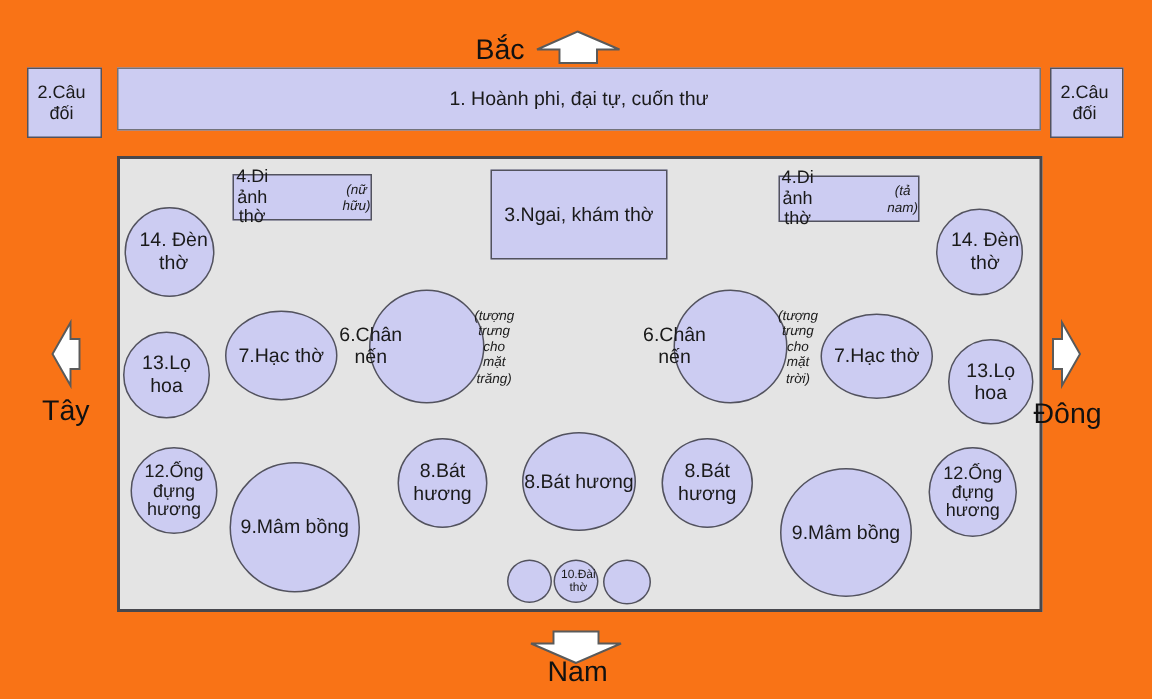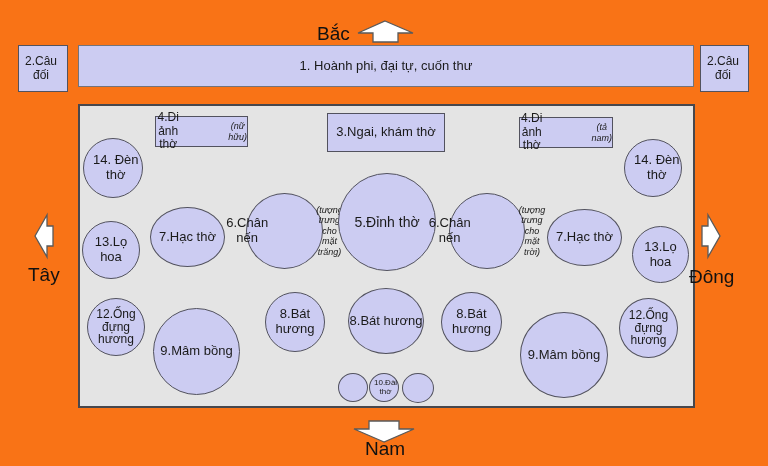--- a/index.html
+++ b/index.html
@@ -66,39 +66,38 @@
     <svg width="62" height="23" viewBox="0 0 62 23">
       <polygon points="31,22 1,9 16,9 16,1 46,1 46,9 61,9" fill="#ffffff" stroke="#5a5a5a" stroke-width="1.3"></polygon>
     </svg>
   </div>
   <div class="dir-label" style="left:365px;top:438px;">Nam</div>
 
   <div class="shape col small-font" style="left:155px;top:116px;width:93px;height:31px;">
     <span>4.Di ảnh thờ</span>
     <span class="sub">(nữ hữu)</span>
   </div>
-  <div class="shape" style="left:327px;top:113px;width:118px;height:39px;">3.Ngai, khám thờ</div>
+  <div class="shape" style="left:327px;top:113px;width:118px;height:60px;">3.Ngai, khám thờ</div>
   <div class="shape col small-font" style="left:519px;top:117px;width:94px;height:31px;">
     <span>4.Di ảnh thờ</span>
     <span class="sub">(tả nam)</span>
   </div>
 
   <div class="shape circle left-text" style="left:83px;top:138px;width:60px;height:60px;">14. Đèn
 thờ</div>
   <div class="shape circle left-text" style="left:624px;top:139px;width:58px;height:58px;">14. Đèn
 thờ</div>
 
   <div class="shape circle" style="left:82px;top:221px;width:58px;height:58px;">13.Lọ hoa</div>
   <div class="shape circle" style="left:150px;top:207px;width:75px;height:60px;">7.Hạc thờ</div>
   <div class="shape circle col" style="left:246px;top:193px;width:77px;height:76px;">
     <span>6.Chân nến</span>
     <span class="sub">(tượng trưng cho
 mặt trăng)</span>
   </div>
-  <div class="shape circle" style="left:338px;top:173px;width:98px;height:98px;font-size:14px;">5.Đỉnh thờ</div>
   <div class="shape circle col" style="left:449px;top:193px;width:76px;height:76px;">
     <span>6.Chân nến</span>
     <span class="sub">(tượng trưng cho
 mặt trời)</span>
   </div>
   <div class="shape circle" style="left:547px;top:209px;width:75px;height:57px;">7.Hạc thờ</div>
   <div class="shape circle" style="left:632px;top:226px;width:57px;height:57px;">13.Lọ hoa</div>
 
   <div class="shape circle small-font" style="left:87px;top:298px;width:58px;height:58px;line-height:1.08;">12.Ống
 đựng

